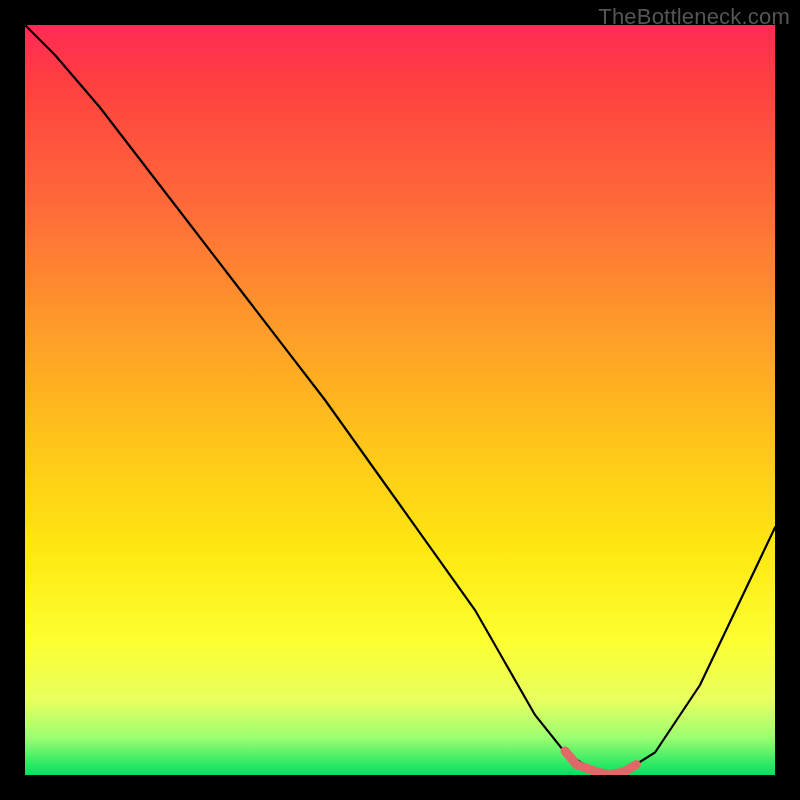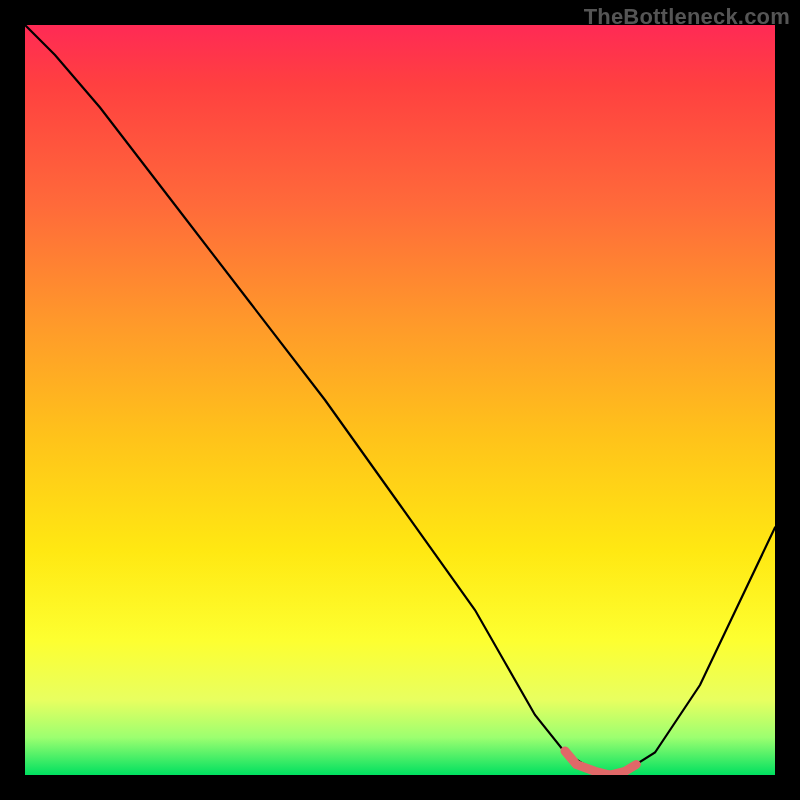--- a/index.html
+++ b/index.html
@@ -34,21 +34,21 @@
       #9cff70 95%,
       #00e060 100%
     );
   }
   .watermark {
     position: absolute;
     top: 4px;
     right: 10px;
     color: #555;
     font-size: 22px;
-    font-weight: bold;
+    font-weight: normal;
     letter-spacing: 0.2px;
     user-select: none;
   }
   svg.curve {
     position: absolute;
     left: 0;
     top: 0;
     width: 750px;
     height: 750px;
   }

